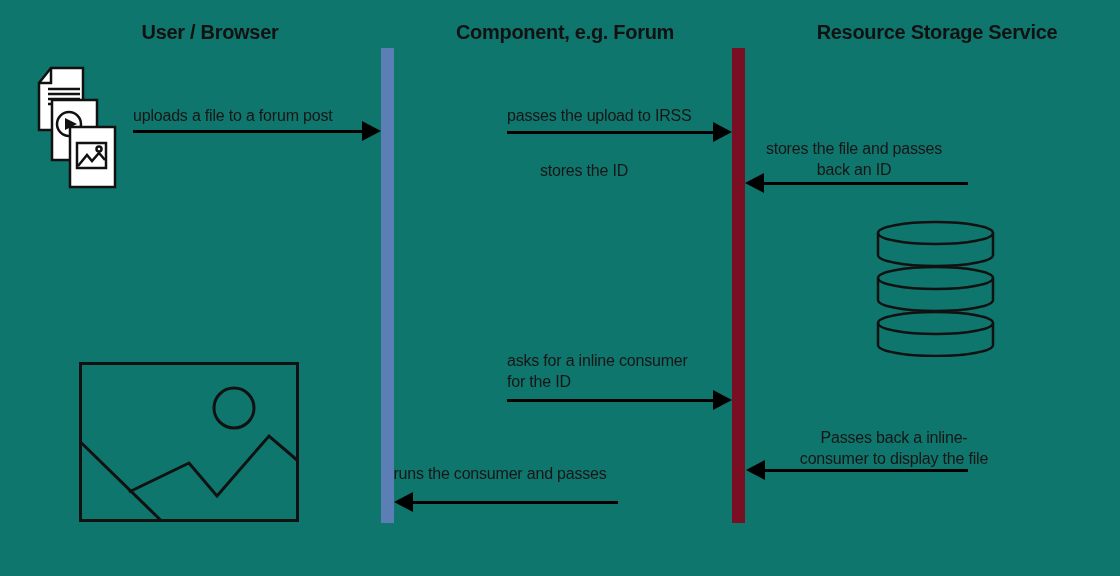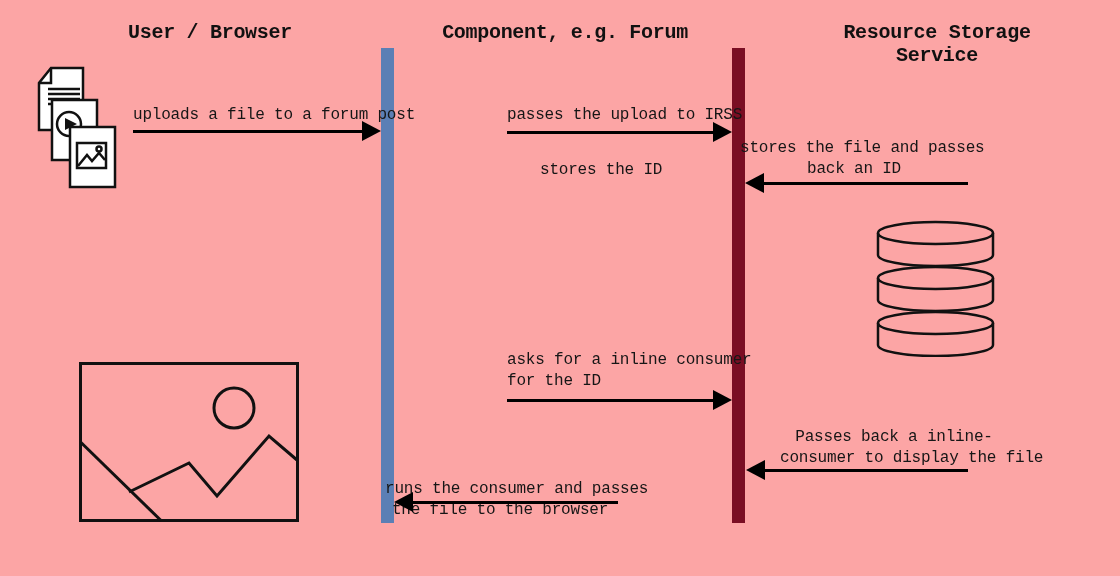--- a/index.html
+++ b/index.html
@@ -1,18 +1,18 @@
 <!DOCTYPE html>
 <html><head>
 <meta charset="utf-8">
 <style>
   html,body{margin:0;padding:0;background:#fff;}
   #canvas{
-    position:relative;width:1120px;height:576px;background:#fca5a5;overflow:hidden;
-    font-family:Liberation Mono, monospace;color:#111;
+    position:relative;width:1120px;height:576px;background:#0f766e;overflow:hidden;
+    font-family:Liberation Sans, sans-serif;color:#111;
   }
   .actor-title{
     position:absolute;top:21px;width:260px;text-align:center;
     font-size:20px;font-weight:bold;line-height:23px;letter-spacing:-0.3px;color:#111;
   }
   .lifeline{position:absolute;top:48px;width:13px;height:475px;}
   .msg-label{
     position:absolute;font-size:16px;line-height:21px;letter-spacing:-0.2px;color:#161616;
     white-space:nowrap;
   }
@@ -88,23 +88,22 @@
 
   <div class="msg-label align-right" style="left:780px;top:427px;width:228px;">
     <div>Passes back a inline-</div>
     <div>consumer to display the file</div>
   </div>
   <div class="arrow" style="left:746px;top:460px;width:222px;">
     <div class="head-left"></div>
     <div class="shaft"></div>
   </div>
 
-  <div class="msg-label align-right" style="left:385px;top:479px;width:230px;">
+  <div class="msg-label align-right" style="left:385px;top:463px;width:230px;">
     <div>runs the consumer and passes</div>
-    <div>the file to the browser</div>
   </div>
   <div class="arrow" style="left:394px;top:492px;width:224px;">
     <div class="head-left"></div>
     <div class="shaft"></div>
   </div>
 
   <svg class="icon-svg" style="left:36px;top:64px;" width="82" height="126" viewBox="0 0 82 126" fill="none" stroke="#111" stroke-width="2.5" stroke-linejoin="miter">
     <path d="M15,4 H47 V66 H3 V19 Z" fill="#fff"></path>
     <path d="M15,4 V19 H3"></path>
     <path d="M12,25 H44 M12,30 H44 M12,35 H44 M12,40 H38"></path>

